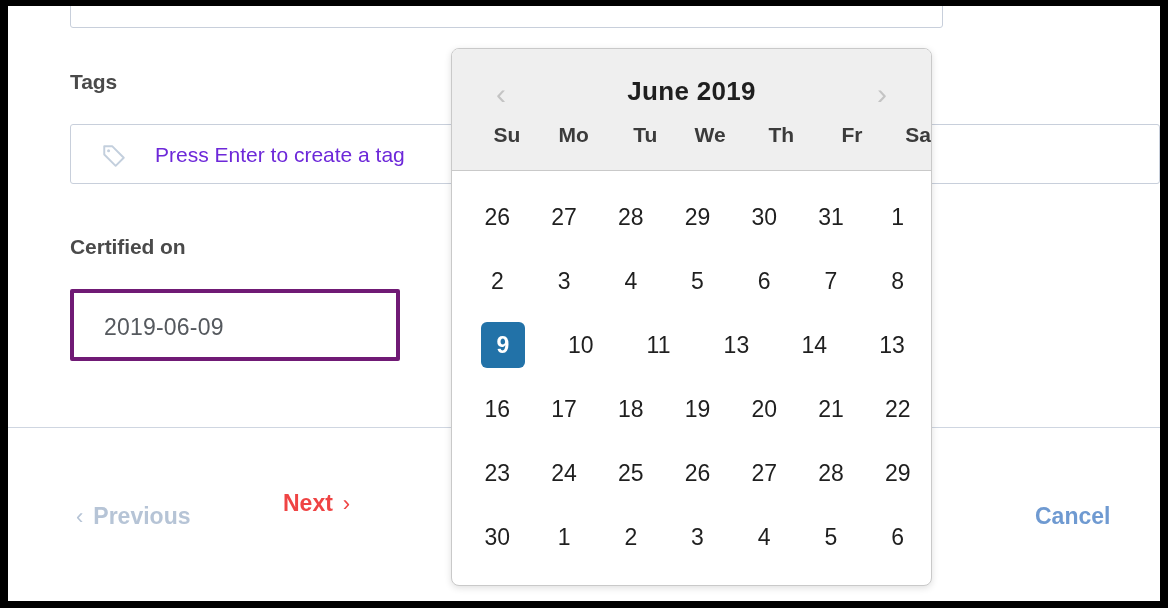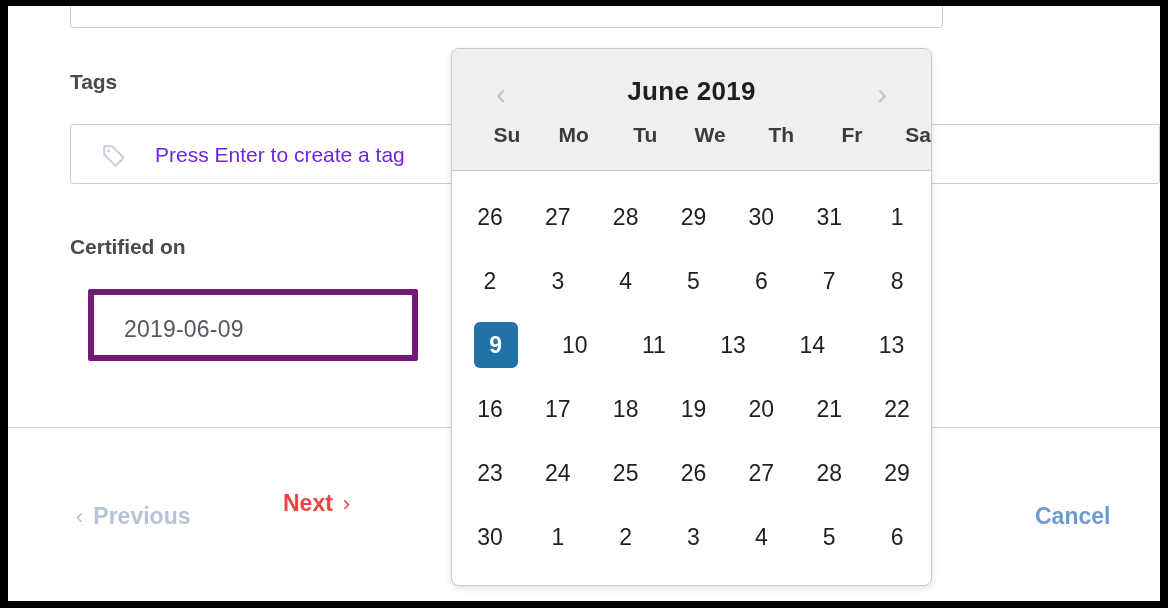--- a/index.html
+++ b/index.html
@@ -82,25 +82,25 @@
     left: 84px;
     top: 16px;
     font-size: 21px;
     color: #6d28d9;
     white-space: nowrap;
     line-height: 28px;
   }
 
   .cert-input {
     position: absolute;
-    left: 80px;
+    left: 62px;
     top: 283px;
     width: 330px;
     height: 72px;
-    border: 6px solid #701a75;
+    border: 4px solid #701a75;
     border-radius: 2px;
     background: #ffffff;
     box-sizing: border-box;
   }
   .cert-value {
     position: absolute;
     left: 30px;
     top: 21px;
     font-size: 23px;
     color: #55595e;
@@ -205,21 +205,21 @@
   }
   #dp-weekdays span {
     flex: 1 1 0;
     text-align: right;
     font-size: 21px;
     font-weight: bold;
     color: #3b3b3b;
   }
 
   #dp-body {
-    padding: 14px 0 0 4px;
+    padding: 14px 0 0 12px;
   }
   .dp-week {
     display: flex;
     height: 64px;
   }
   .dp-day {
     flex: 1 1 0;
     display: flex;
     align-items: center;
     justify-content: center;

